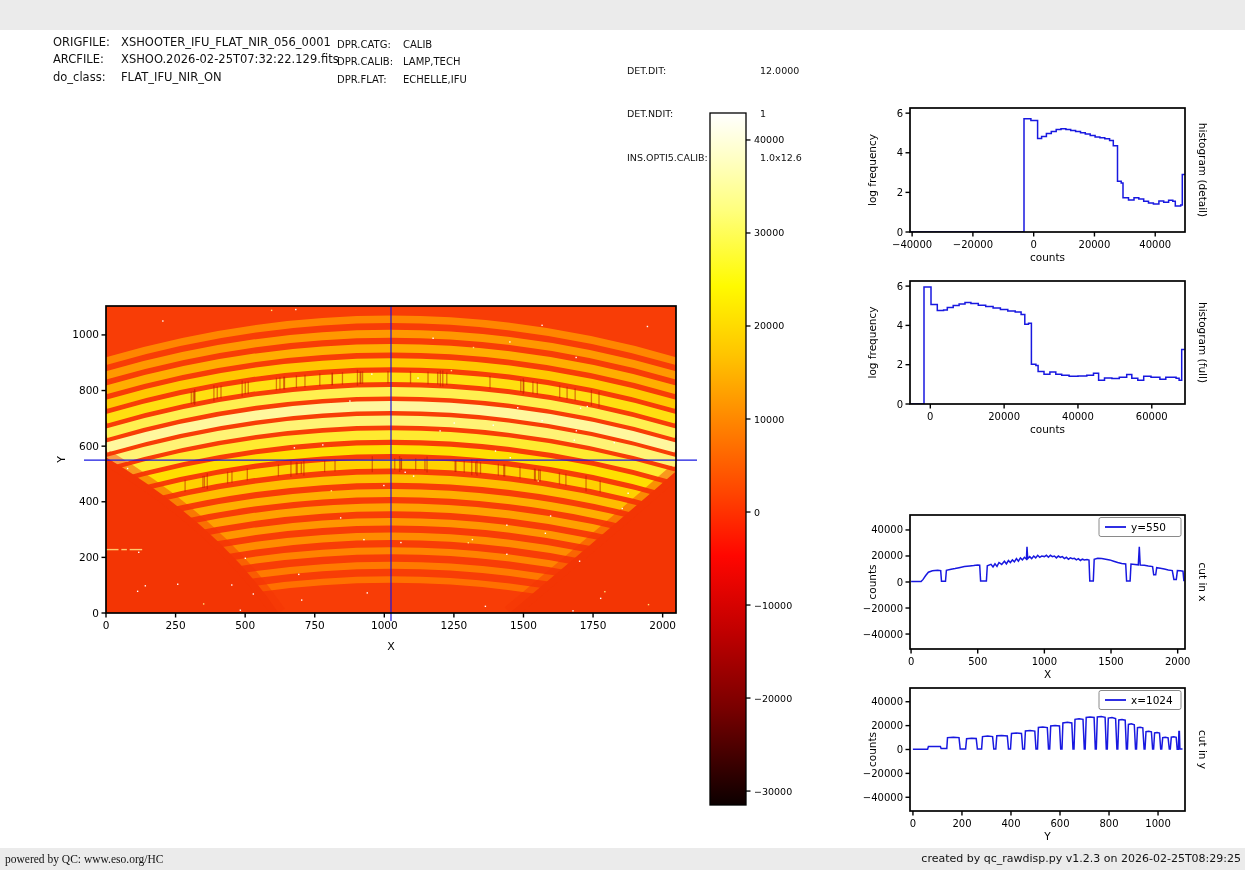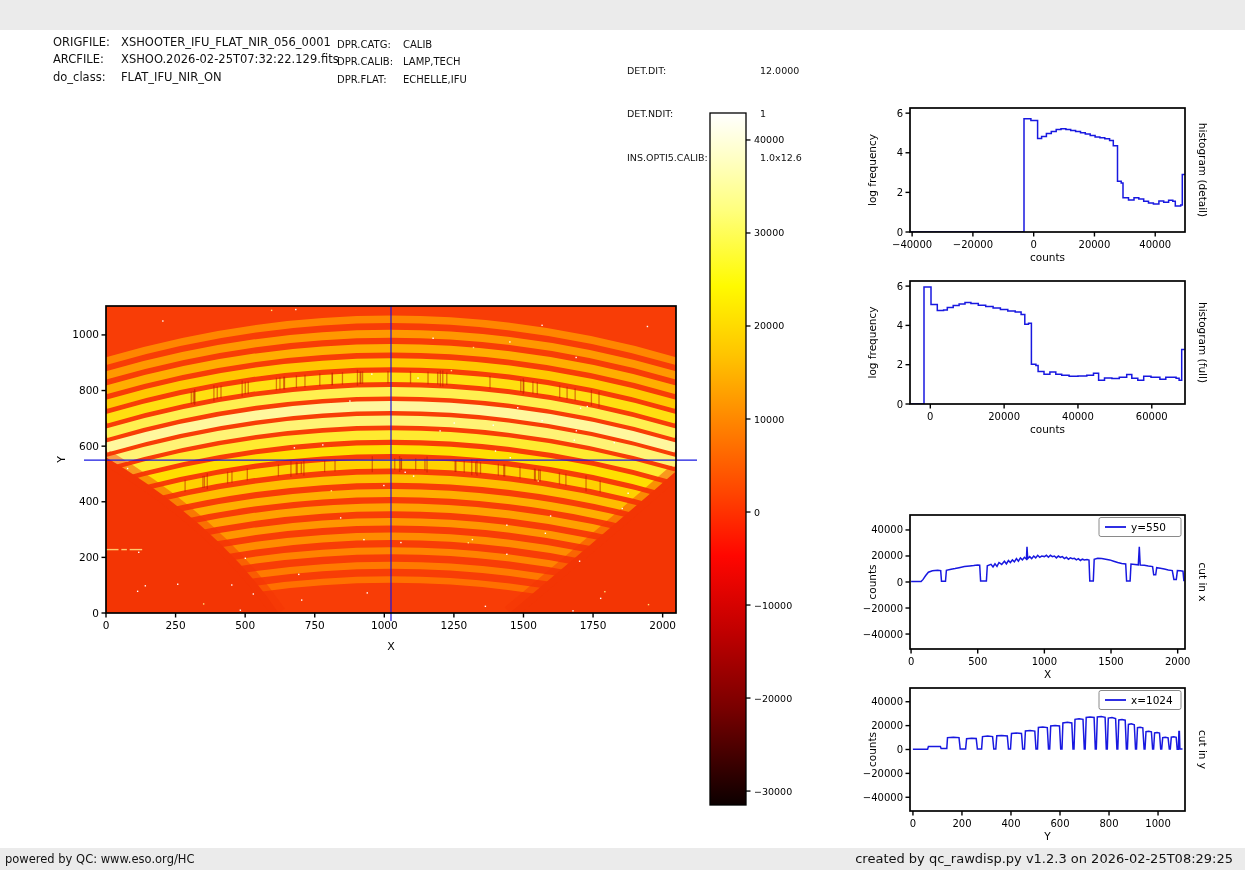--- a/index.html
+++ b/index.html
@@ -14,22 +14,22 @@
   #setup-info-label{left:627px;}
   .infocol{position:absolute;z-index:1;}
   #file-info{left:5px;top:34px;font-size:11.5px;line-height:17.4px;}
   #type-info{left:337px;top:36px;font-size:10px;line-height:17.4px;}
   #setup-info{left:627px;top:33px;font-size:9.5px;line-height:11.3px;}
   .kv .k{display:inline-block;}
   #file-info .k{width:68px;margin-left:48px;}
   #type-info .k{width:66px;}
   #setup-info .k{width:133px;margin-top:32px;}
   .chart{position:absolute;}
-  #footer-left{position:absolute;left:5px;top:848px;line-height:22px;font-size:11.5px;z-index:3;}
-  #footer-right{position:absolute;right:12px;top:848px;line-height:22px;font-size:13px;z-index:3;}
+  #footer-left{position:absolute;left:5px;top:848px;line-height:22px;font-size:11.5px;z-index:3;font-family:Liberation Serif, serif;}
+  #footer-right{position:absolute;right:4px;top:848px;line-height:22px;font-size:11px;z-index:3;}
   svg{display:block;}
   svg text{font-family:"DejaVu Sans","Liberation Sans",sans-serif;fill:#000;}
 </style>
 </head>
 <body>
 
 <div class="bar" id="topbar"></div>
 <div id="page-title">2026-02-24: XSHOOTER</div>
 <div class="section-label" id="type-info-label">type info</div>
 <div class="section-label" id="setup-info-label">set-up info</div>

